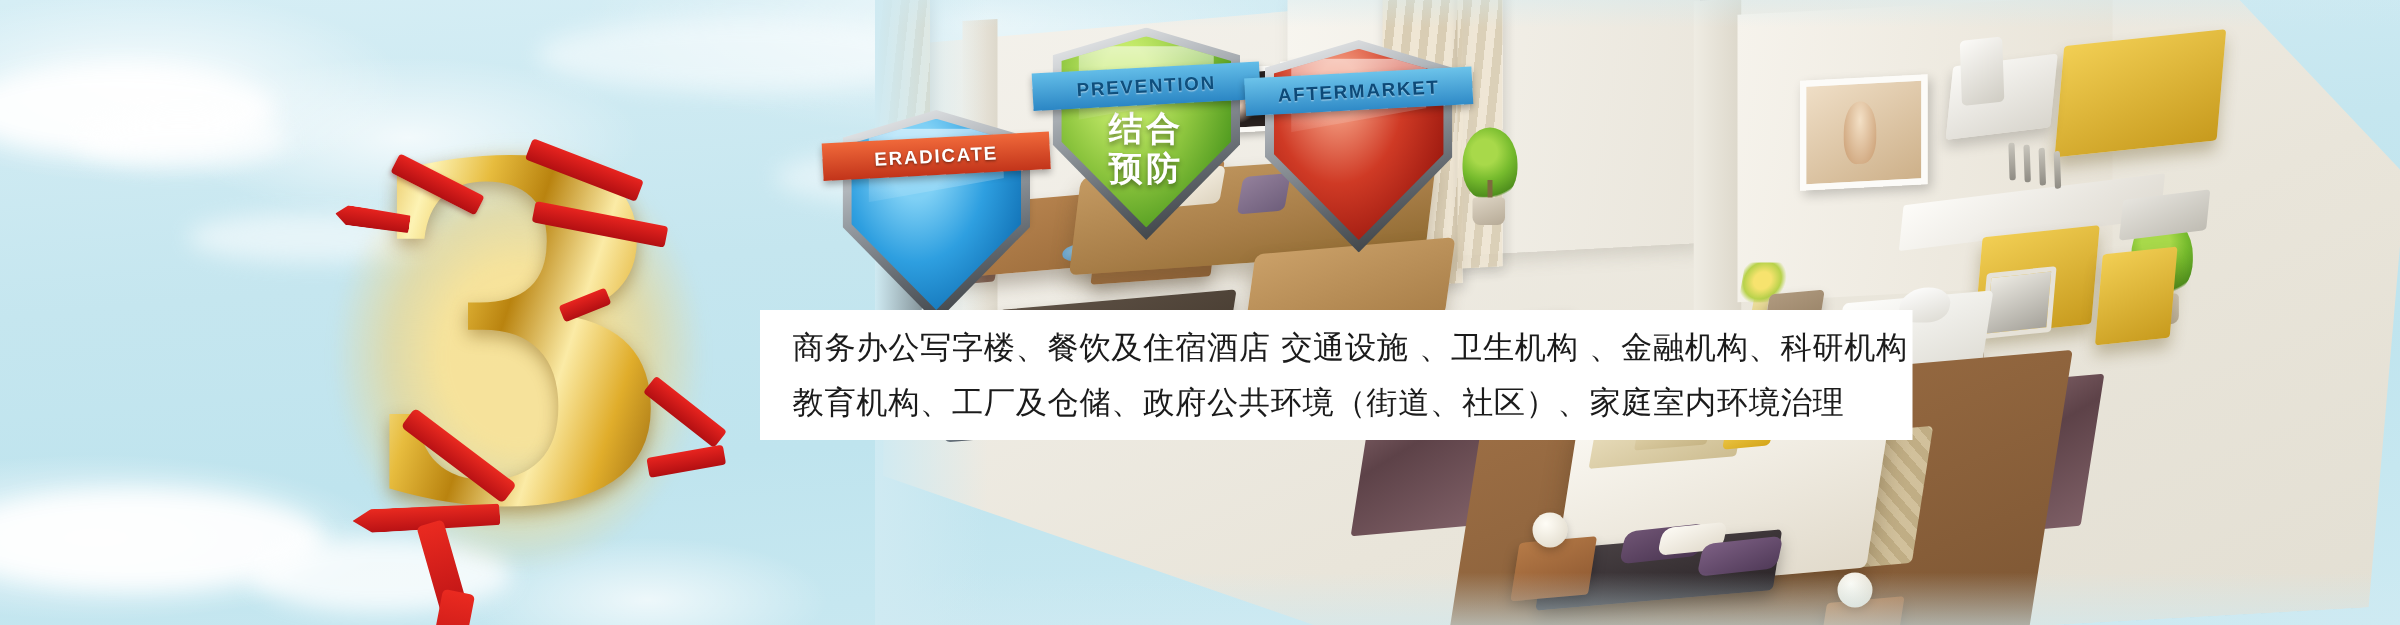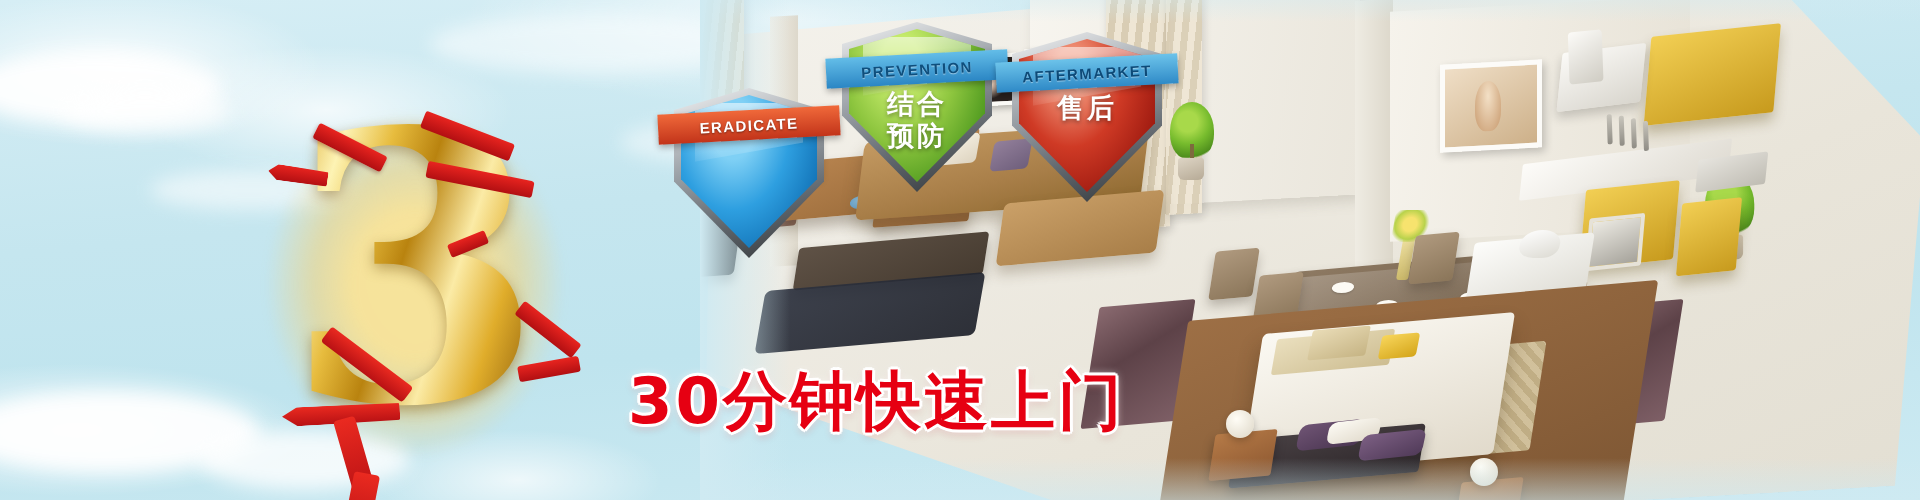--- a/index.html
+++ b/index.html
@@ -467,23 +467,25 @@
       <span>PREVENTION</span>
     </div>
   </div>
 
   <div class="shield" id="shield-aftermarket">
     <div class="sh-rim"></div>
     <div class="sh-face">
       <div class="sh-gloss"></div>
     </div>
     <div class="sh-cn">
-      <div>售后</div>
     </div>
     <div class="sh-band">
       <span>AFTERMARKET</span>
     </div>
   </div>
 
-
-  <div class="headline">30分钟快速上门</div>
+  <div class="panel">
+    <p>商务办公写字楼、餐饮及住宿酒店 交通设施 、卫生机构 、金融机构、科研机构</p>
+    <p>教育机构、工厂及仓储、政府公共环境（街道、社区）、家庭室内环境治理</p>
+  </div>
+
 
 </div>
 
 </body></html>

